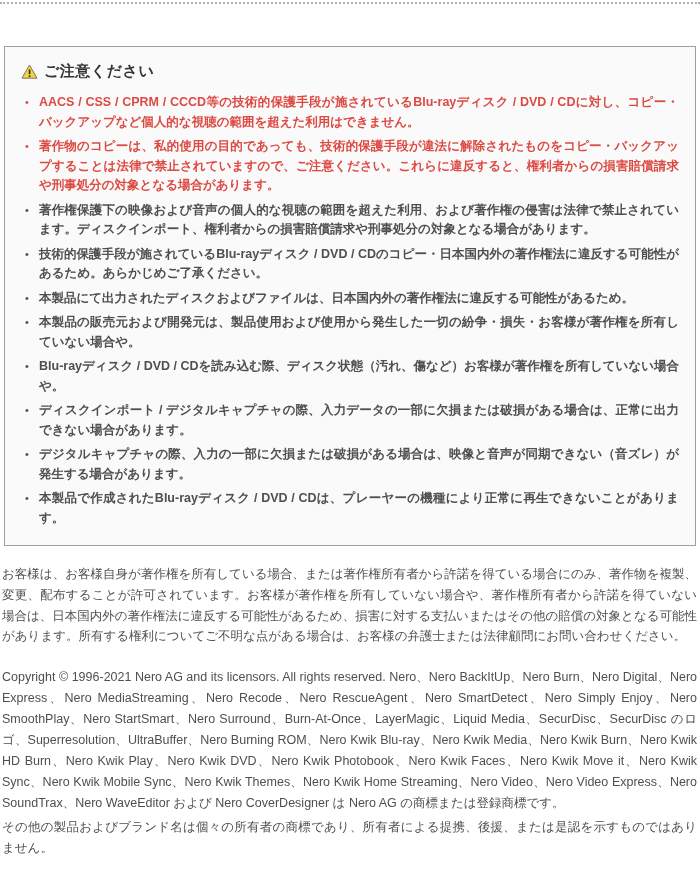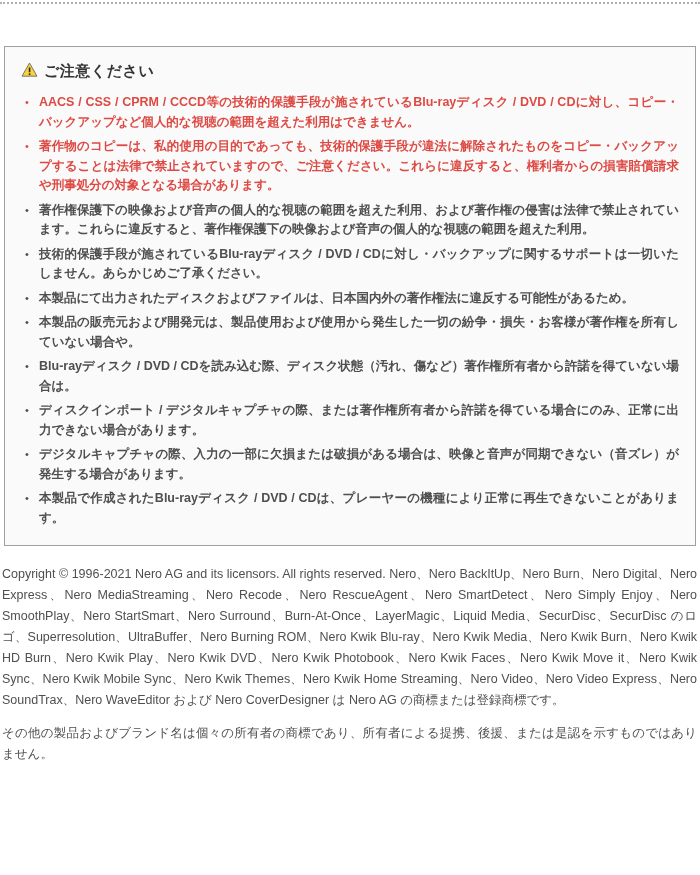--- a/index.html
+++ b/index.html
@@ -29,20 +29,21 @@
     width: 700px;
   }
   .notice-box {
     margin: 42px 4px 0 4px;
     border: 1px solid var(--box-border);
     background: var(--box-bg);
     padding: 13px 16px 12px 14px;
   }
   .notice-title-row {
     display: flex;
+    align-items: center;
     gap: 6px;
     margin: 2px 0 12px 2px;
   }
   .notice-title {
     font-size: 15px;
     font-weight: bold;
     color: var(--title-text);
     letter-spacing: 0.5px;
   }
   .warning-icon { display: inline-flex; flex: 0 0 auto; }
@@ -69,21 +70,21 @@
   .paragraphs {
     margin: 18px 3px 0 2px;
   }
   .paragraphs p {
     font-size: 12.5px;
     line-height: 1.66;
     color: var(--body-text);
     text-align: justify;
   }
   p.para-ownership   { margin-bottom: 20px; }
-  p.para-copyright   { margin-bottom: 12px; line-height: 1.68; }
+  p.para-copyright   { margin-bottom: 3px; line-height: 1.68; }
   p.para-brands      { }
 </style>
 </head>
 <body>
 
 <div class="top-divider"></div>
 
 <div class="notice-box">
   <div class="notice-title-row">
     <span class="warning-icon">
@@ -99,50 +100,51 @@
     <li class="red">
         <span class="dot">•</span>
         <span class="item-text">AACS / CSS / CPRM / CCCD等の技術的保護手段が施されているBlu-rayディスク / DVD / CDに対し、コピー・バックアップなど個人的な視聴の範囲を超えた利用はできません。</span>
       </li>
     <li class="red">
         <span class="dot">•</span>
         <span class="item-text">著作物のコピーは、私的使用の目的であっても、技術的保護手段が違法に解除されたものをコピー・バックアップすることは法律で禁止されていますので、ご注意ください。これらに違反すると、権利者からの損害賠償請求や刑事処分の対象となる場合があります。</span>
       </li>
     <li class="default">
         <span class="dot">•</span>
-        <span class="item-text">著作権保護下の映像および音声の個人的な視聴の範囲を超えた利用、および著作権の侵害は法律で禁止されています。これらに違反すると、著作権保護下の映像および音声の個人的な視聴の範囲を超えた利用。</span>
+        <span class="item-text">著作権保護下の映像および音声の個人的な視聴の範囲を超えた利用、および著作権の侵害は法律で禁止されています。ディスクインポート、権利者からの損害賠償請求や刑事処分の対象となる場合があります。</span>
       </li>
     <li class="default">
         <span class="dot">•</span>
-        <span class="item-text">技術的保護手段が施されているBlu-rayディスク / DVD / CDに対し・バックアップに関するサポートは一切いたしません。あらかじめご了承ください。</span>
+        <span class="item-text">技術的保護手段が施されているBlu-rayディスク / DVD / CDのコピー・日本国内外の著作権法に違反する可能性があるため。あらかじめご了承ください。</span>
       </li>
     <li class="default">
         <span class="dot">•</span>
         <span class="item-text">本製品にて出力されたディスクおよびファイルは、日本国内外の著作権法に違反する可能性があるため。</span>
       </li>
     <li class="default">
         <span class="dot">•</span>
         <span class="item-text">本製品の販売元および開発元は、製品使用および使用から発生した一切の紛争・損失・お客様が著作権を所有していない場合や。</span>
       </li>
     <li class="default">
         <span class="dot">•</span>
-        <span class="item-text">Blu-rayディスク / DVD / CDを読み込む際、ディスク状態（汚れ、傷など）著作権所有者から許諾を得ていない場合は。</span>
+        <span class="item-text">Blu-rayディスク / DVD / CDを読み込む際、ディスク状態（汚れ、傷など）お客様が著作権を所有していない場合や。</span>
       </li>
     <li class="default">
         <span class="dot">•</span>
-        <span class="item-text">ディスクインポート / デジタルキャプチャの際、または著作権所有者から許諾を得ている場合にのみ、正常に出力できない場合があります。</span>
+        <span class="item-text">ディスクインポート / デジタルキャプチャの際、入力データの一部に欠損または破損がある場合は、正常に出力できない場合があります。</span>
       </li>
     <li class="default">
         <span class="dot">•</span>
         <span class="item-text">デジタルキャプチャの際、入力の一部に欠損または破損がある場合は、映像と音声が同期できない（音ズレ）が発生する場合があります。</span>
       </li>
     <li class="default">
         <span class="dot">•</span>
         <span class="item-text">本製品で作成されたBlu-rayディスク / DVD / CDは、プレーヤーの機種により正常に再生できないことがあります。</span>
       </li>
   </ul>
 </div>
 
 <div class="paragraphs">
+  <p class="para-ownership">お客様は、お客様自身が著作権を所有している場合、または著作権所有者から許諾を得ている場合にのみ、著作物を複製、変更、配布することが許可されています。お客様が著作権を所有していない場合や、著作権所有者から許諾を得ていない場合は、日本国内外の著作権法に違反する可能性があるため、損害に対する支払いまたはその他の賠償の対象となる可能性があります。所有する権利についてご不明な点がある場合は、お客様の弁護士または法律顧問にお問い合わせください。</p>
   <p class="para-copyright">Copyright © 1996-2021 Nero AG and its licensors. All rights reserved. Nero、Nero BackItUp、Nero Burn、Nero Digital、Nero Express、Nero MediaStreaming、Nero Recode、Nero RescueAgent、Nero SmartDetect、Nero Simply Enjoy、Nero SmoothPlay、Nero StartSmart、Nero Surround、Burn-At-Once、LayerMagic、Liquid Media、SecurDisc、SecurDisc のロゴ、Superresolution、UltraBuffer、Nero Burning ROM、Nero Kwik Blu-ray、Nero Kwik Media、Nero Kwik Burn、Nero Kwik HD Burn、Nero Kwik Play、Nero Kwik DVD、Nero Kwik Photobook、Nero Kwik Faces、Nero Kwik Move it、Nero Kwik Sync、Nero Kwik Mobile Sync、Nero Kwik Themes、Nero Kwik Home Streaming、Nero Video、Nero Video Express、Nero SoundTrax、Nero WaveEditor および Nero CoverDesigner は Nero AG の商標または登録商標です。</p>
   <p class="para-brands">その他の製品およびブランド名は個々の所有者の商標であり、所有者による提携、後援、または是認を示すものではありません。</p>
 
 </div>
 
 </body></html>

